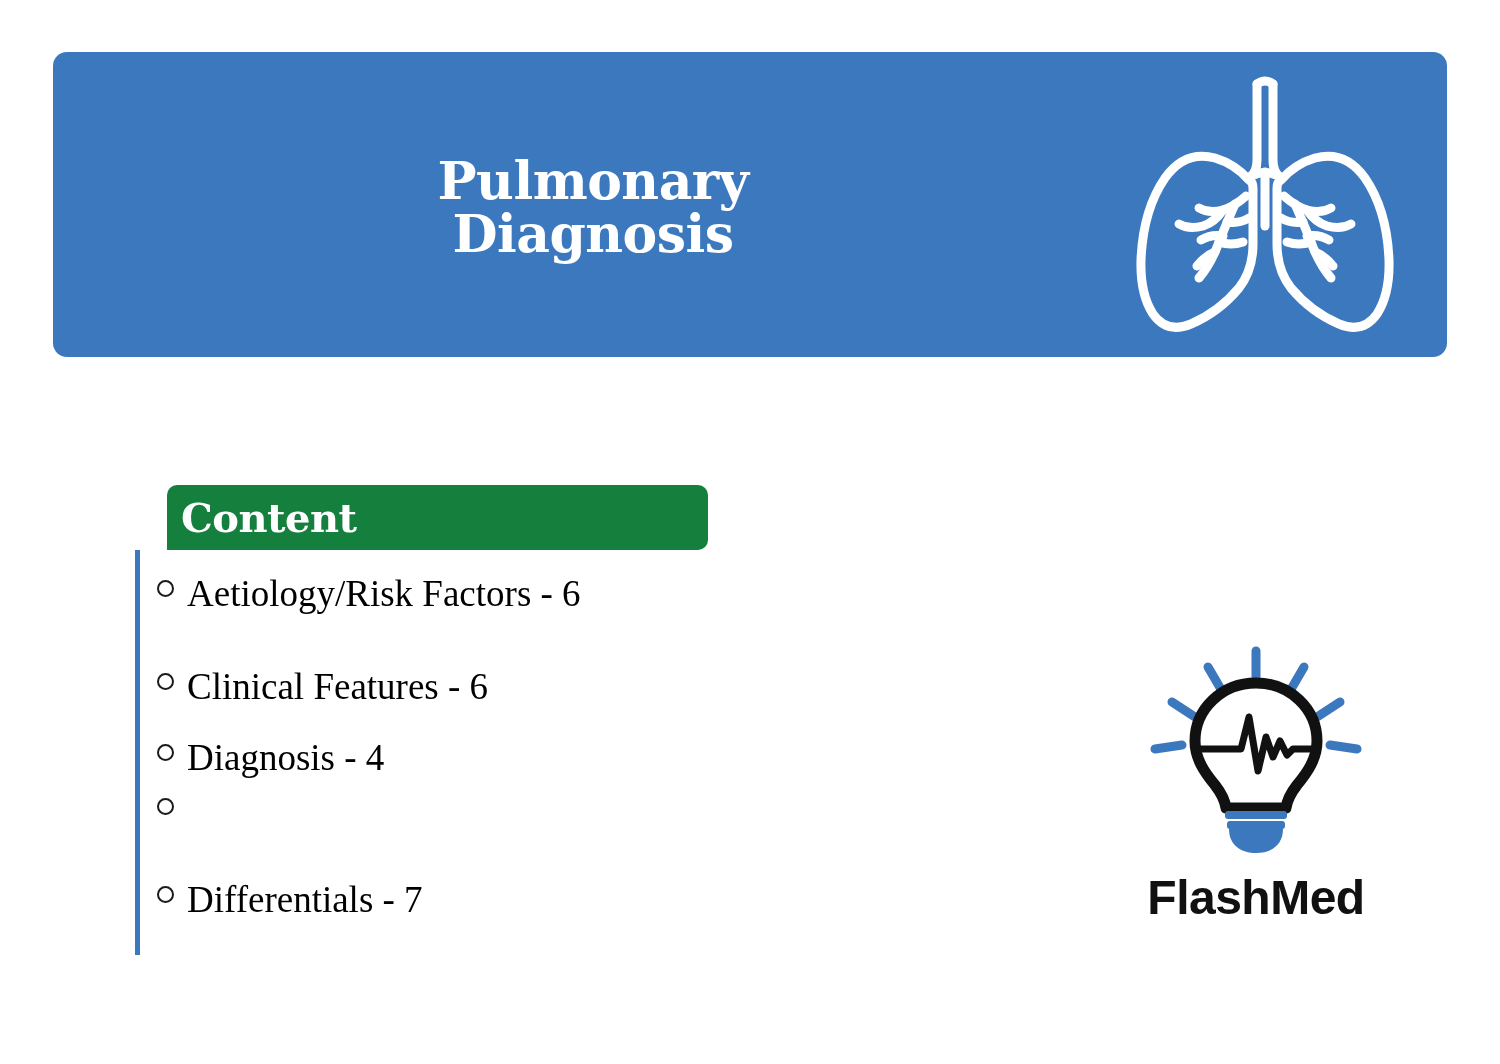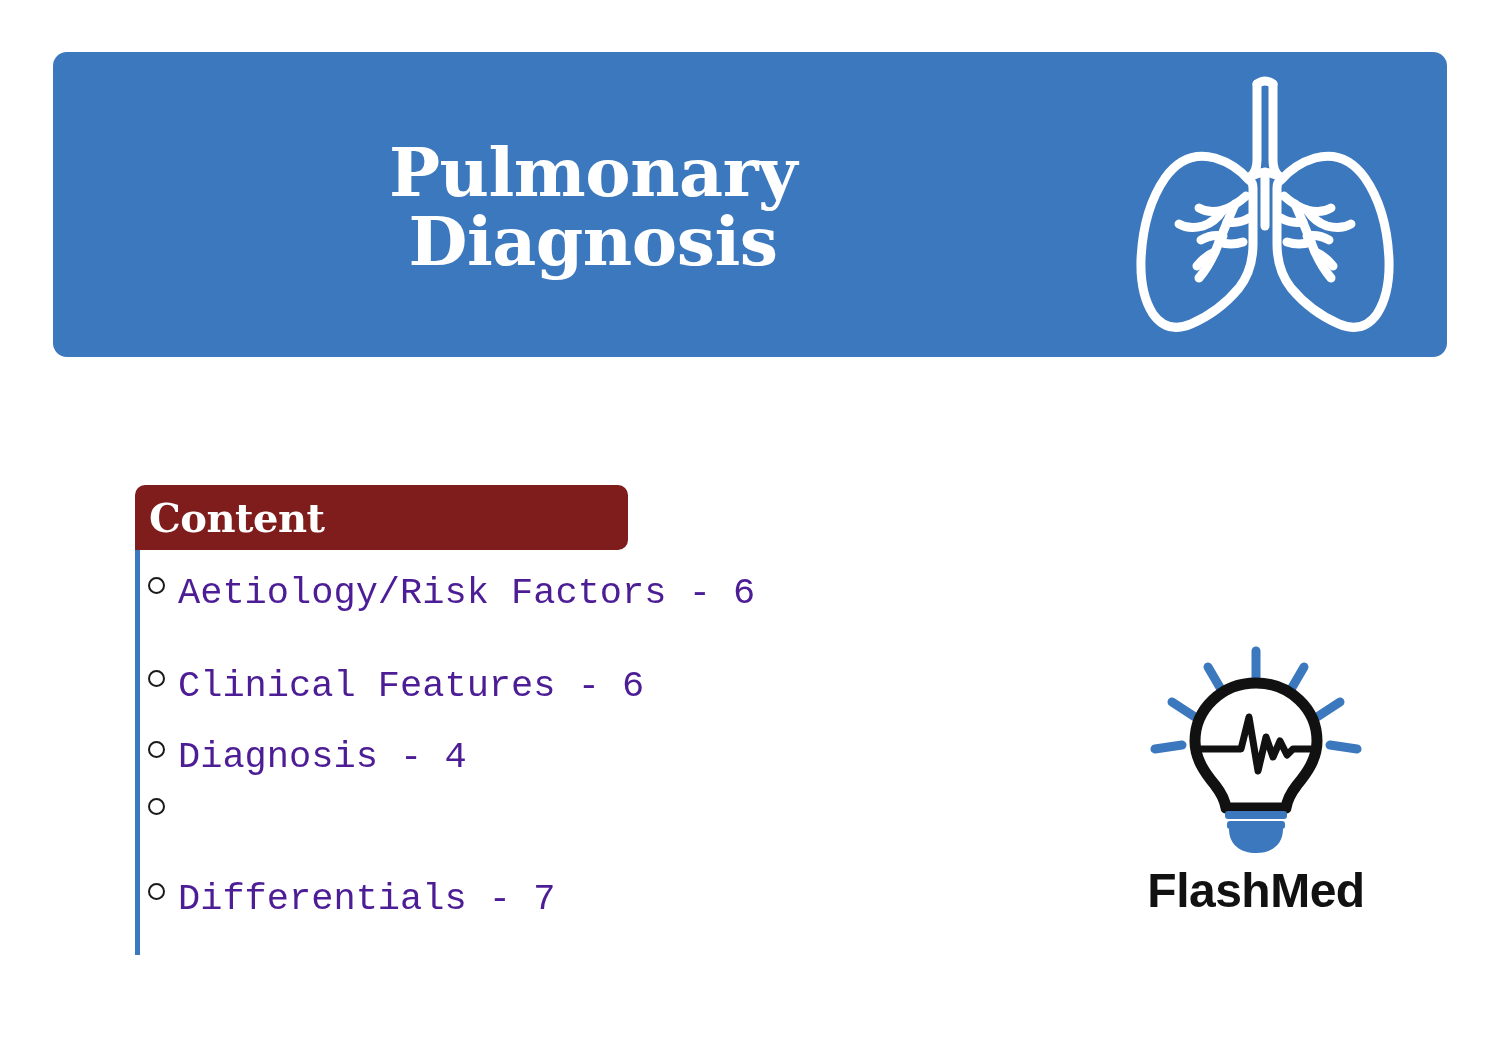--- a/index.html
+++ b/index.html
@@ -30,21 +30,21 @@
   .title-text {
     position: absolute;
     left: 0;
     top: 50%;
     transform: translateY(-50%);
     width: 1080px;
     text-align: center;
     color: #ffffff;
     font-family: "DejaVu Serif", serif;
     font-weight: bold;
-    font-size: 68px;
+    font-size: 52px;
     line-height: 1.02;
     letter-spacing: -0.5px;
     padding-top: 4px;
   }
   .title-line {
     display: block;
     white-space: nowrap;
   }
 
   .lungs-icon {
@@ -57,27 +57,28 @@
   }
 
   
   .content-block {
     position: absolute;
     left: 135px;
     top: 485px;
   }
   .content-header {
     position: relative;
-    width: 493px;
+    width: 541px;
     height: 65px;
-    background: #7f1d1d;
+    background: #15803d;
     border-radius: 10px 10px 10px 0;
     box-sizing: border-box;
     display: flex;
     align-items: center;
+    margin-left: 32px;
   }
   .content-header-label {
     color: #ffffff;
     font-family: "DejaVu Serif", serif;
     font-weight: bold;
     font-size: 40px;
     letter-spacing: -0.5px;
     padding-left: 14px;
     line-height: 1;
   }
@@ -90,23 +91,23 @@
   }
   .content-list {
     list-style: none;
     margin: 0;
     padding: 0;
   }
   .content-item {
     display: flex;
     align-items: baseline;
     height: 71px;
-    padding-left: 8px;
-    color: #4c1d95;
-    font-family: Liberation Mono, monospace;
+    padding-left: 17px;
+    color: #000000;
+    font-family: Liberation Serif, serif;
     font-size: 37px;
     font-weight: 400;
     letter-spacing: 0px;
     white-space: nowrap;
   }
   .content-item:first-child { padding-top: 22px; height: 93px; }
   .bullet-icon {
     display: inline-block;
     width: 13px;
     height: 13px;
@@ -132,21 +133,21 @@
     display: block;
   }
   .brand-name {
     text-align: center;
     font-family: "Liberation Sans", sans-serif;
     font-weight: bold;
     font-size: 48px;
     color: #111111;
     letter-spacing: -0.5px;
     line-height: 1;
-    margin-top: 12px;
+    margin-top: 19px;
   }
 </style>
 </head>
 <body>
 
 <div class="title-banner">
   <div class="title-text">
     <span class="title-line">Pulmonary</span>
     <span class="title-line">Diagnosis</span>
   </div>

